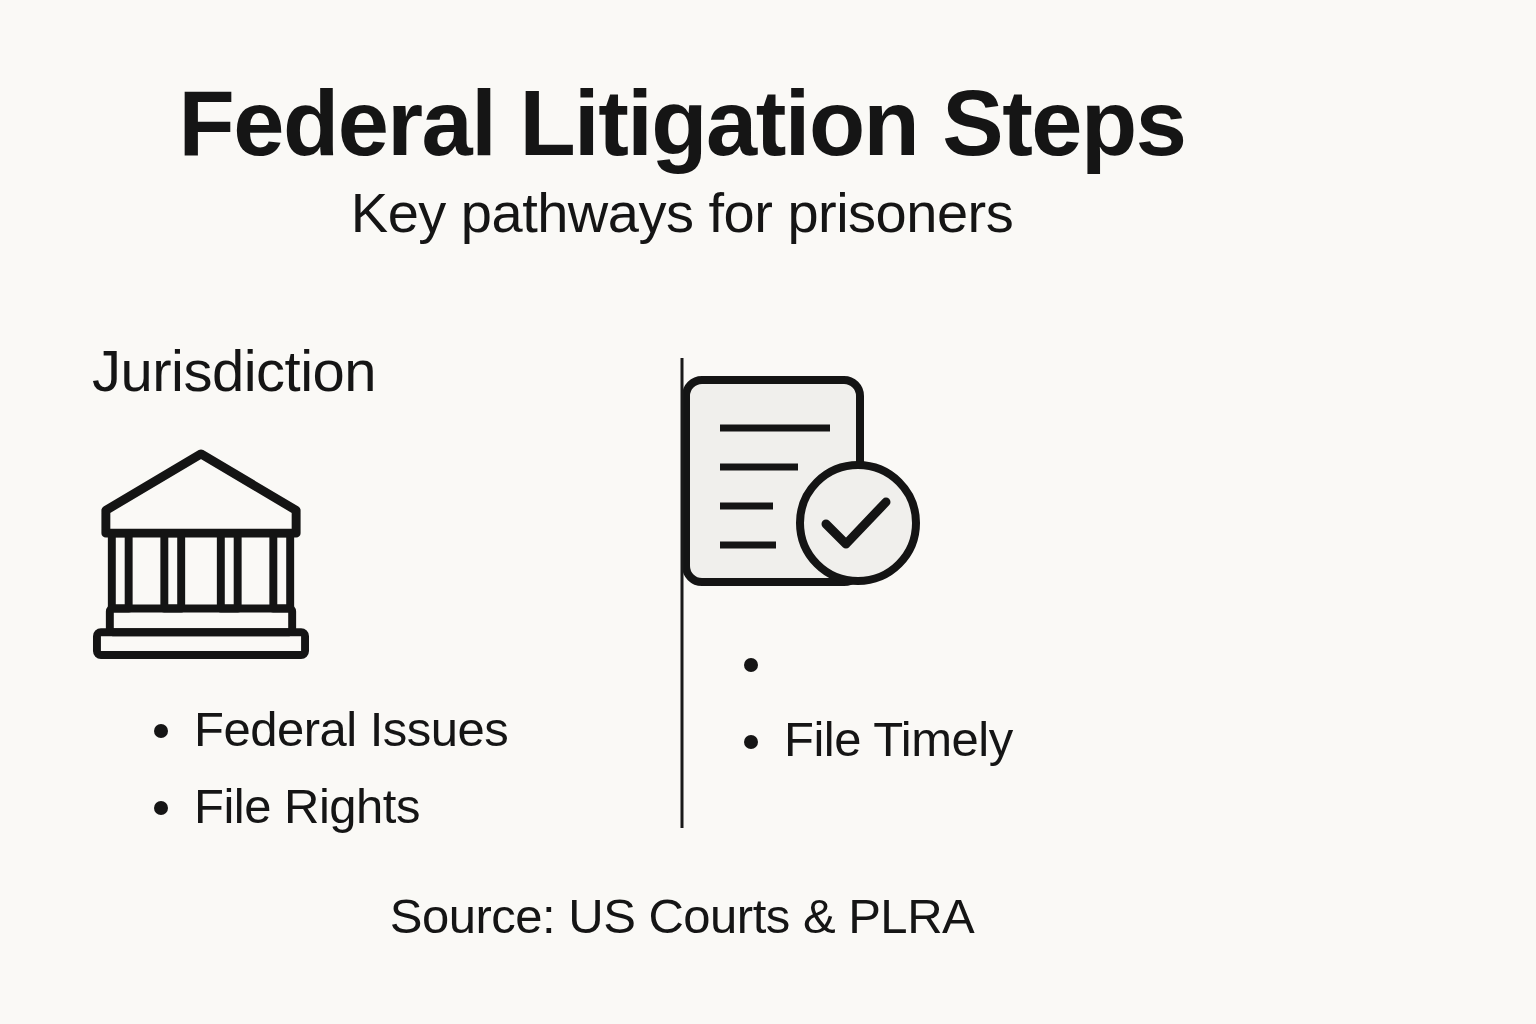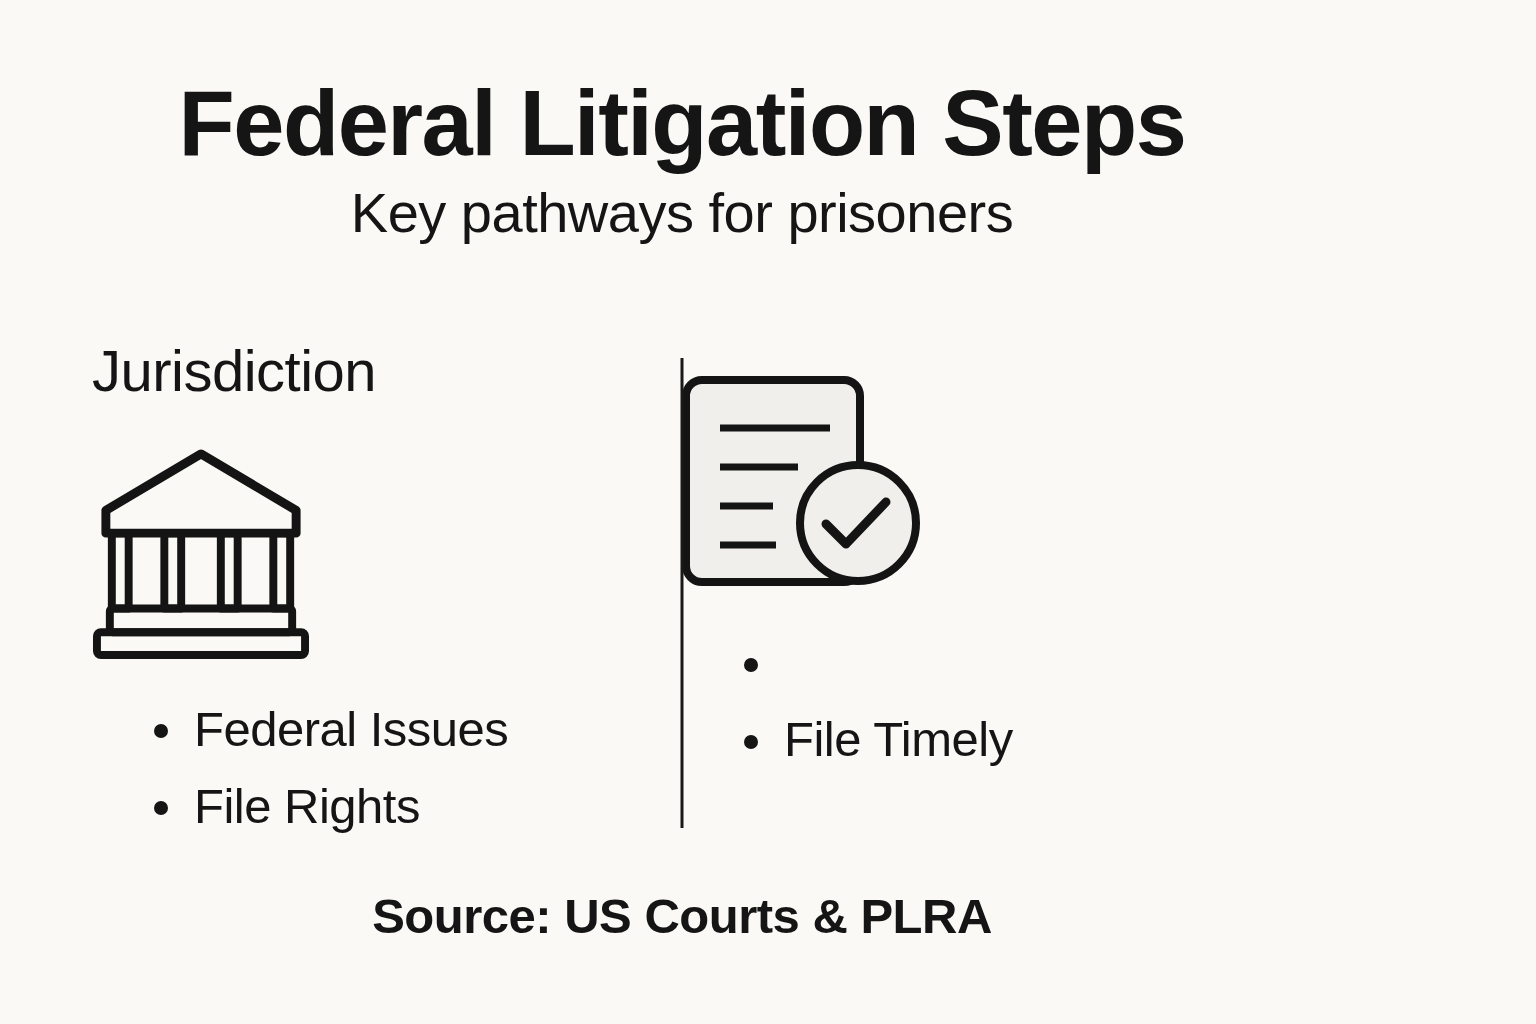--- a/index.html
+++ b/index.html
@@ -108,21 +108,21 @@
     width: 14px;
     height: 14px;
     border-radius: 50%;
     background: var(--text);
     margin-right: 26px;
     margin-top: 5px;
   }
   .source {
     margin-top: 44px;
     font-size: 49px;
-    font-weight: 700;
+    font-weight: 400;
     letter-spacing: -0.5px;
     white-space: nowrap;
   }
 </style>
 </head>
 <body>
 
 <div class="canvas">
   <div class="content">
 

